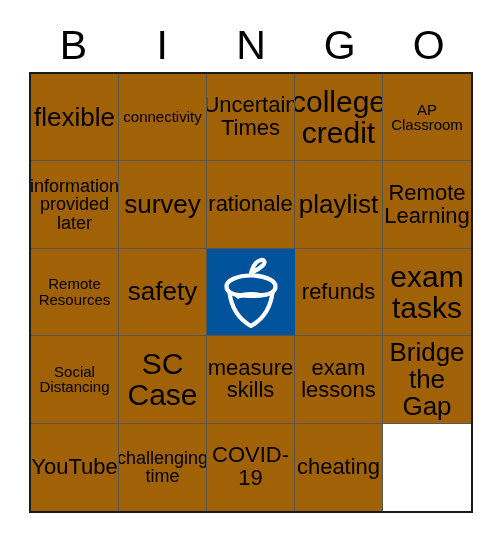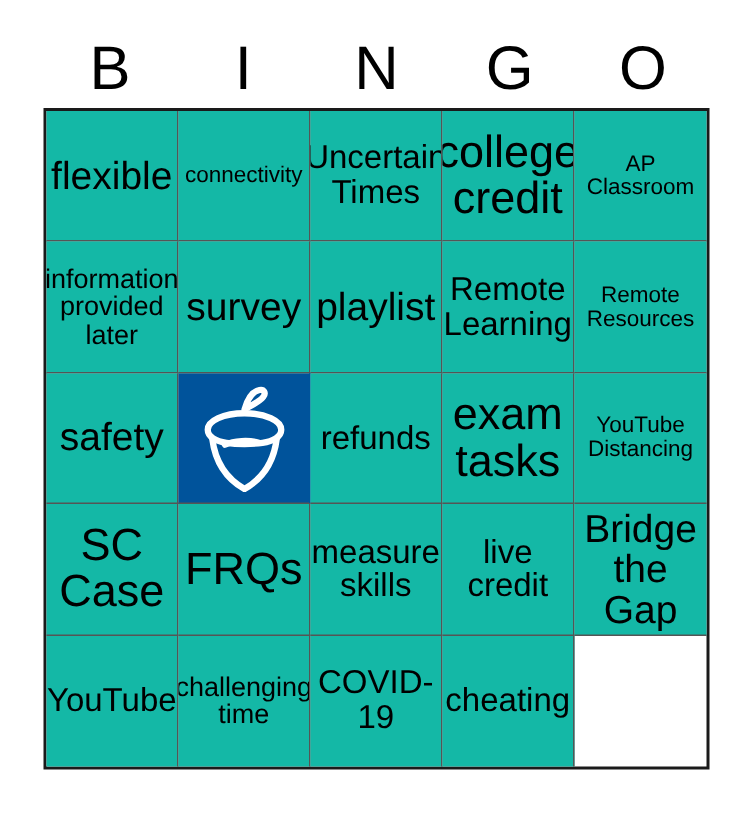--- a/index.html
+++ b/index.html
@@ -55,21 +55,21 @@
     border-bottom: 1px solid #555555;
     box-sizing: border-box;
     display: flex;
     align-items: center;
     justify-content: center;
     text-align: center;
     padding: 1px 14px;
     overflow: hidden;
     color: #000000;
     line-height: 1.04;
-    background: #14b8a6;
+    background: #a16207;
   }
   .grid .cell:nth-child(5n) { border-right: none; }
   .grid .cell:nth-child(n+21) { border-bottom: none; }
 
   
   .fs-xl  { font-size: 30px; align-items: center; }
   .fs-lg  { font-size: 26px; }
   .fs-md  { font-size: 22px; justify-content: center; }
   .fs-xs  { font-size: 15px; }
   .fs-xxs { font-size: 18px; }
@@ -116,20 +116,23 @@
       </div>
       <div class="cell fs-xs">
         <span>AP Classroom</span>
       </div>
       <div class="cell fs-xxs">
         <span>information provided later</span>
       </div>
       <div class="cell fs-lg">
         <span>survey</span>
       </div>
+      <div class="cell fs-md">
+        <span>rationale</span>
+      </div>
       <div class="cell fs-lg">
         <span>playlist</span>
       </div>
       <div class="cell fs-md">
         <span>Remote Learning</span>
       </div>
       <div class="cell fs-xs">
         <span>Remote Resources</span>
       </div>
       <div class="cell fs-lg">
@@ -147,33 +150,30 @@
           </svg>
         </div>
       </div>
       <div class="cell fs-md">
         <span>refunds</span>
       </div>
       <div class="cell fs-xl">
         <span>exam tasks</span>
       </div>
       <div class="cell fs-xs">
-        <span>YouTube Distancing</span>
+        <span>Social Distancing</span>
       </div>
       <div class="cell fs-xl">
         <span>SC Case</span>
-      </div>
-      <div class="cell fs-xl">
-        <span>FRQs</span>
       </div>
       <div class="cell fs-md">
         <span>measure skills</span>
       </div>
       <div class="cell fs-md">
-        <span>live credit</span>
+        <span>exam lessons</span>
       </div>
       <div class="cell fs-lg">
         <span>Bridge the Gap</span>
       </div>
       <div class="cell fs-md">
         <span>YouTube</span>
       </div>
       <div class="cell fs-xxs">
         <span>challenging time</span>
       </div>

